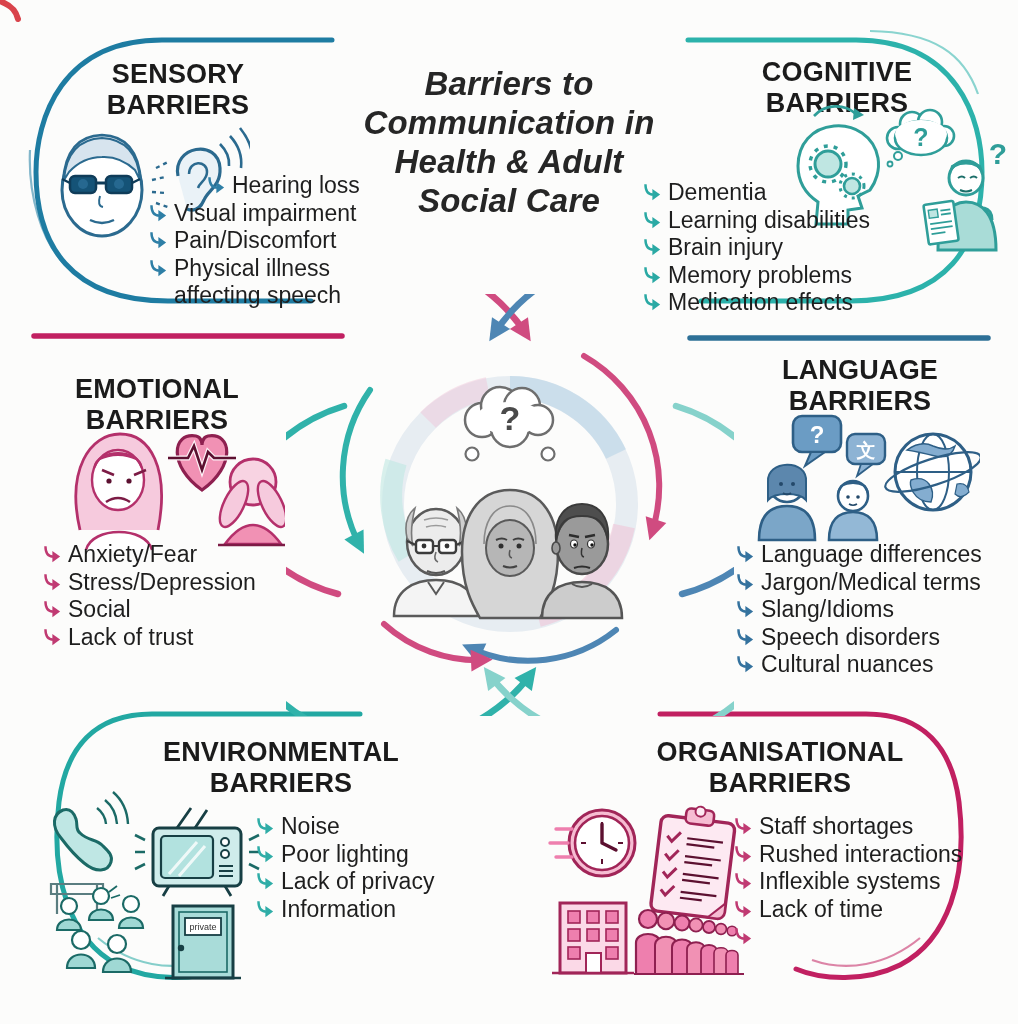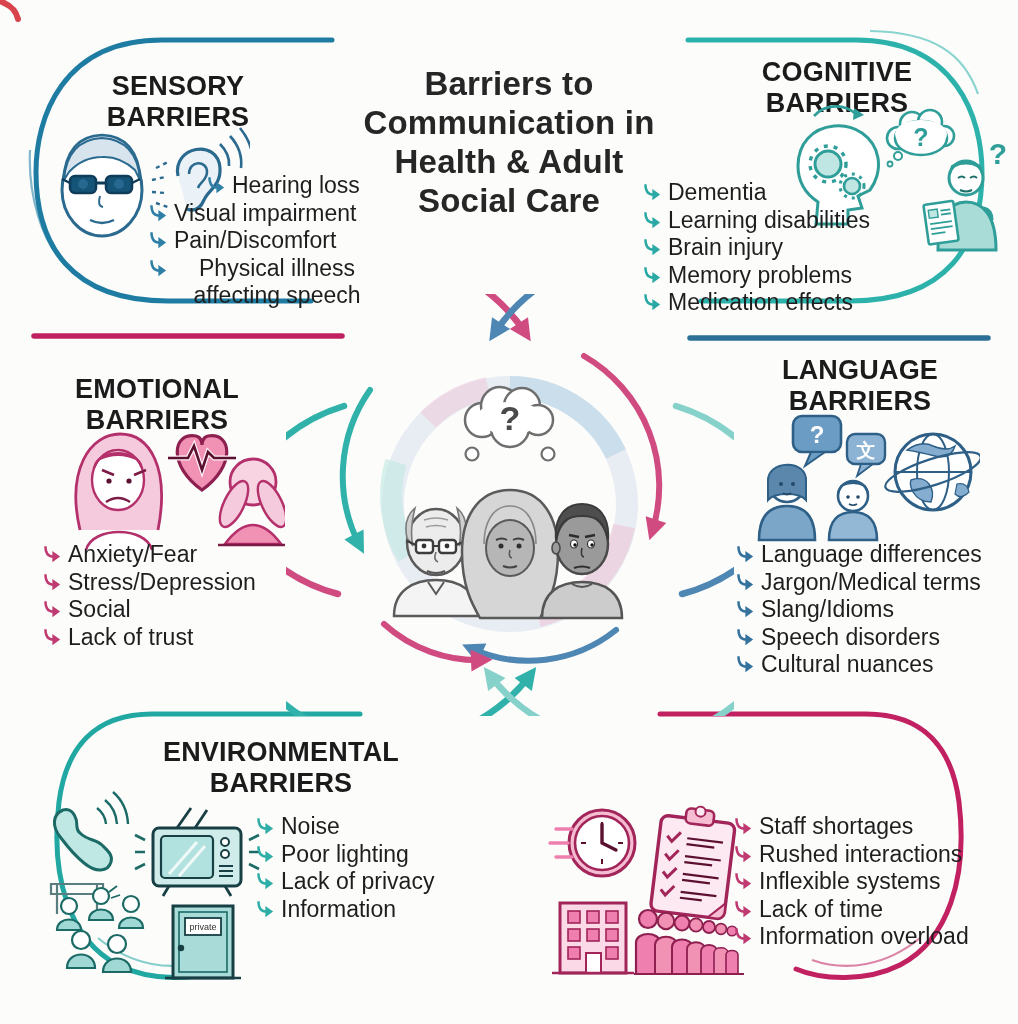--- a/index.html
+++ b/index.html
@@ -5,21 +5,21 @@
   html,body{margin:0;padding:0;background:#e9e9e9;}
   #stage{position:relative;width:1018px;height:1024px;background:#fcfcfb;overflow:hidden;
          font-family:"Liberation Sans",sans-serif;color:#1e1e1e;}
   svg{display:block;}
   .abs{position:absolute;}
   .overlay{position:absolute;left:0;top:0;pointer-events:none;}
   .main-title{width:330px;text-align:center;font-weight:700;font-size:33px;line-height:39px;color:#262626;letter-spacing:.2px;}
   .sec-title{text-align:center;font-weight:700;font-size:27px;line-height:31px;color:#1b1b1b;letter-spacing:.2px;}
   .list{display:flex;flex-direction:column;}
   .item{display:flex;align-items:flex-start;font-size:23px;line-height:27.5px;color:#1e1e1e;}
-  .item .txt{display:block;text-align:center;}
+  .item .txt{display:block;}
   .bullet{width:19px;height:18px;margin:4px 7px 0 0;flex:0 0 auto;}
   .indent{margin-left:58px;}
   text{font-family:"Liberation Sans",sans-serif;}
 </style>
 </head>
 <body>
 
 <div id="stage">
 
   <svg class="overlay" width="1018" height="1024" viewBox="0 0 1018 1024">
@@ -36,28 +36,28 @@
 
     <path d="M 690 338 L 988 338" stroke="#2d7097" stroke-width="5.5" stroke-linecap="round"></path>
 
     <path d="M 360 714 L 152 714 C 94 714 66 748 59 802 C 50 878 70 940 118 965 C 152 982 196 980 222 969" fill="none" stroke="#22a8a2" stroke-width="5" stroke-linecap="round"></path>
     <path d="M 98 938 C 132 966 172 972 206 960" fill="none" stroke="#22a8a2" stroke-width="2.2" opacity=".55"></path>
 
     <path d="M 660 714 L 866 714 C 924 714 952 748 959 802 C 968 878 948 940 900 965 C 866 982 822 980 796 969" fill="none" stroke="#c12061" stroke-width="5" stroke-linecap="round"></path>
     <path d="M 920 938 C 886 966 846 972 812 960" fill="none" stroke="#c12061" stroke-width="2.2" opacity=".55"></path>
   </svg>
 
-  <div class="abs main-title" style="left:344px;top:64px;">
+  <div class="abs main-title" style="left:344px;top:64px;font-style:italic;">
     <div>Barriers to</div>
     <div>Communication in</div>
     <div>Health &amp; Adult</div>
     <div>Social Care</div>
   </div>
 
-  <div class="abs sec-title" style="left:68px;top:71px;width:220px;">SENSORY BARRIERS</div>
+  <div class="abs sec-title" style="left:68px;top:59px;width:220px;">SENSORY BARRIERS</div>
 
   <svg class="abs" style="left:40px;top:110px;" width="210" height="150" viewBox="0 0 210 150">
     <g>
       <path d="M 23 72 Q 26 26 62 25 Q 98 26 101 72 L 96 58 Q 80 42 62 44 Q 42 44 28 60 Z" fill="#d7e4ee" stroke="#2b6a8f" stroke-width="2.5"></path>
       <ellipse cx="62" cy="80" rx="40" ry="46" fill="#ffffff" stroke="#2b6a8f" stroke-width="3"></ellipse>
       <path d="M 24 70 Q 27 30 62 28 Q 97 30 100 70 L 95 60 Q 80 46 62 47 Q 43 47 29 62 Z" fill="#d7e4ee" stroke="#2b6a8f" stroke-width="2"></path>
       <rect x="30" y="66" width="26" height="17" rx="5" fill="#155377" stroke="#0f3c59" stroke-width="2.5"></rect>
       <rect x="66" y="66" width="26" height="17" rx="5" fill="#155377" stroke="#0f3c59" stroke-width="2.5"></rect>
       <path d="M 56 73 L 66 73" stroke="#0f3c59" stroke-width="3" fill="none"></path>
       <path d="M 30 73 L 22 69 M 92 73 L 100 69" stroke="#0f3c59" stroke-width="2.5" fill="none"></path>
@@ -382,20 +382,21 @@
     </div>
     <div class="item">
       <svg class="bullet" viewBox="0 0 22 20">
           <path d="M4 1 C4 9 7 13 13 13" fill="none" stroke-width="2.8" stroke="#2fada7"></path>
           <polygon points="12,6.5 21,13 12,19.5" fill="#2fada7"></polygon>
         </svg>
       <span class="txt">Information</span>
     </div>
   </div>
 
+  <div class="abs sec-title" style="left:650px;top:737px;width:260px;">ORGANISATIONAL BARRIERS</div>
 
   <svg class="abs" style="left:548px;top:795px;" width="205" height="185" viewBox="0 0 205 185">
     <g>
       <circle cx="54" cy="48" r="33" fill="#f6bcd2" stroke="#a12558" stroke-width="3"></circle>
       <circle cx="54" cy="48" r="27" fill="#ffffff" stroke="#a12558" stroke-width="2.6"></circle>
       <path d="M 54 27 v 5 M 54 64 v 5 M 33 48 h 5 M 70 48 h 5" stroke="#5c1030" stroke-width="2"></path>
       <path d="M 54 48 L 54 29 M 54 48 L 68 55" stroke="#5c1030" stroke-width="3.4" stroke-linecap="round"></path>
       <path d="M 8 34 h 16 M 2 48 h 18 M 8 62 h 16" stroke="#ee7fae" stroke-width="3.4" stroke-linecap="round"></path>
     </g>
     <g transform="rotate(7 144 70)">
@@ -485,21 +486,20 @@
           <path d="M4 1 C4 9 7 13 13 13" fill="none" stroke-width="2.8" stroke="#c03a72"></path>
           <polygon points="12,6.5 21,13 12,19.5" fill="#c03a72"></polygon>
         </svg>
       <span class="txt">Lack of time</span>
     </div>
     <div class="item">
       <svg class="bullet" viewBox="0 0 22 20">
           <path d="M4 1 C4 9 7 13 13 13" fill="none" stroke-width="2.8" stroke="#c03a72"></path>
           <polygon points="12,6.5 21,13 12,19.5" fill="#c03a72"></polygon>
         </svg>
-      <span class="txt">Information overload</span>
     </div>
   </div>
 
   <svg class="abs" style="left:286px;top:294px;" width="448" height="422" viewBox="0 0 448 422">
     <defs>
       <marker id="mPink" viewBox="0 0 12 12" markerWidth="26" markerHeight="26" markerUnits="userSpaceOnUse" refX="7" refY="6" orient="auto">
           <path d="M1 1 L11 6 L1 11 Z" fill="#d04b80"></path>
         </marker>
       <marker id="mBlue" viewBox="0 0 12 12" markerWidth="26" markerHeight="26" markerUnits="userSpaceOnUse" refX="7" refY="6" orient="auto">
           <path d="M1 1 L11 6 L1 11 Z" fill="#4e86b4"></path>

